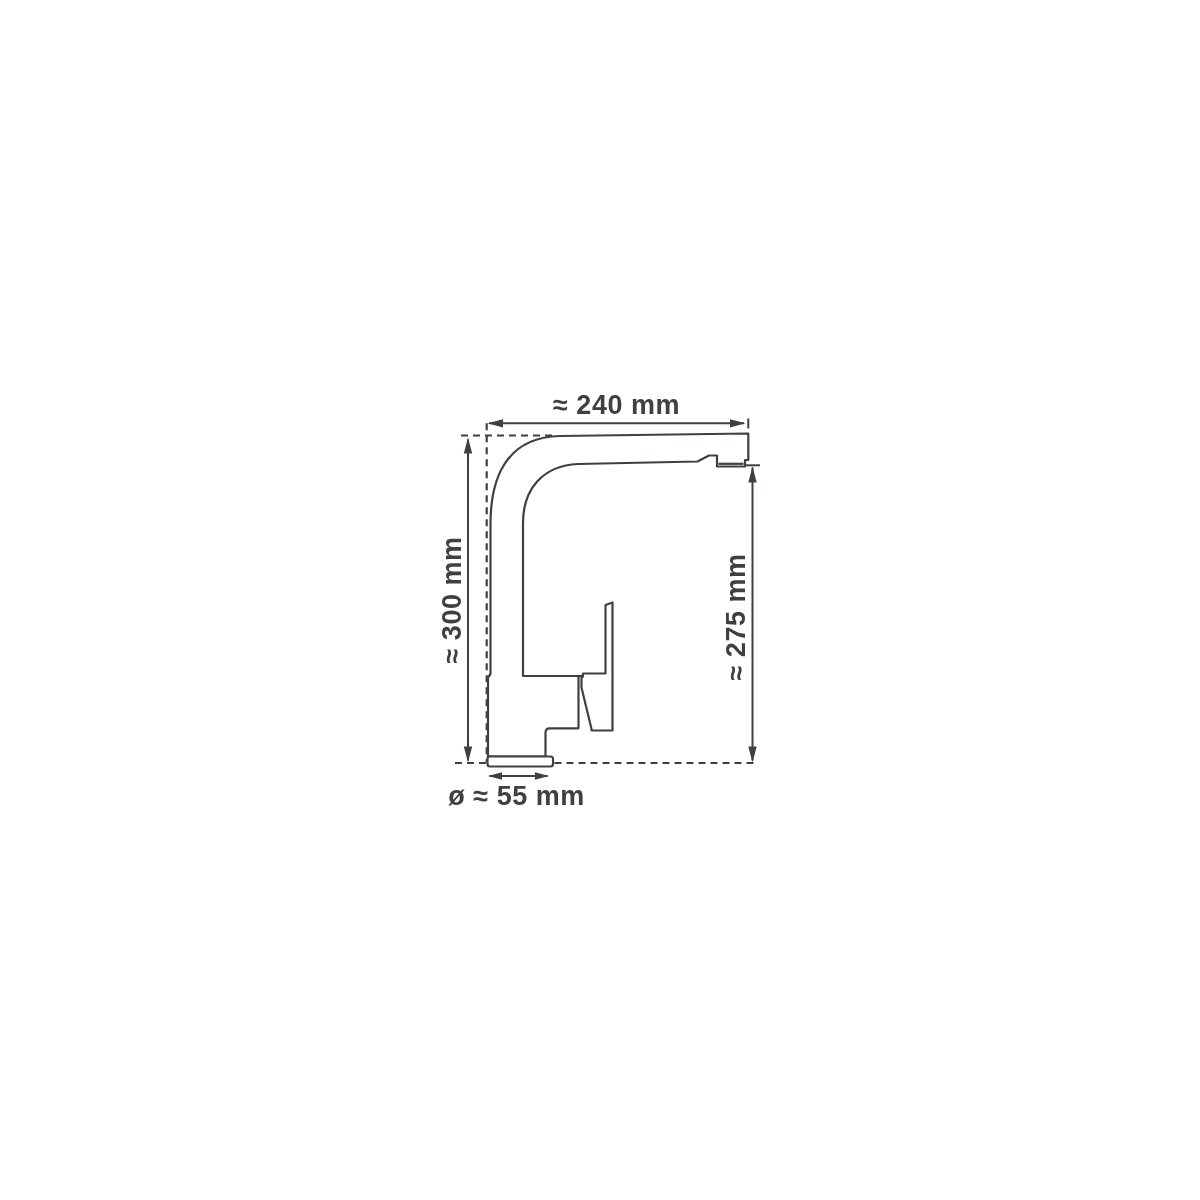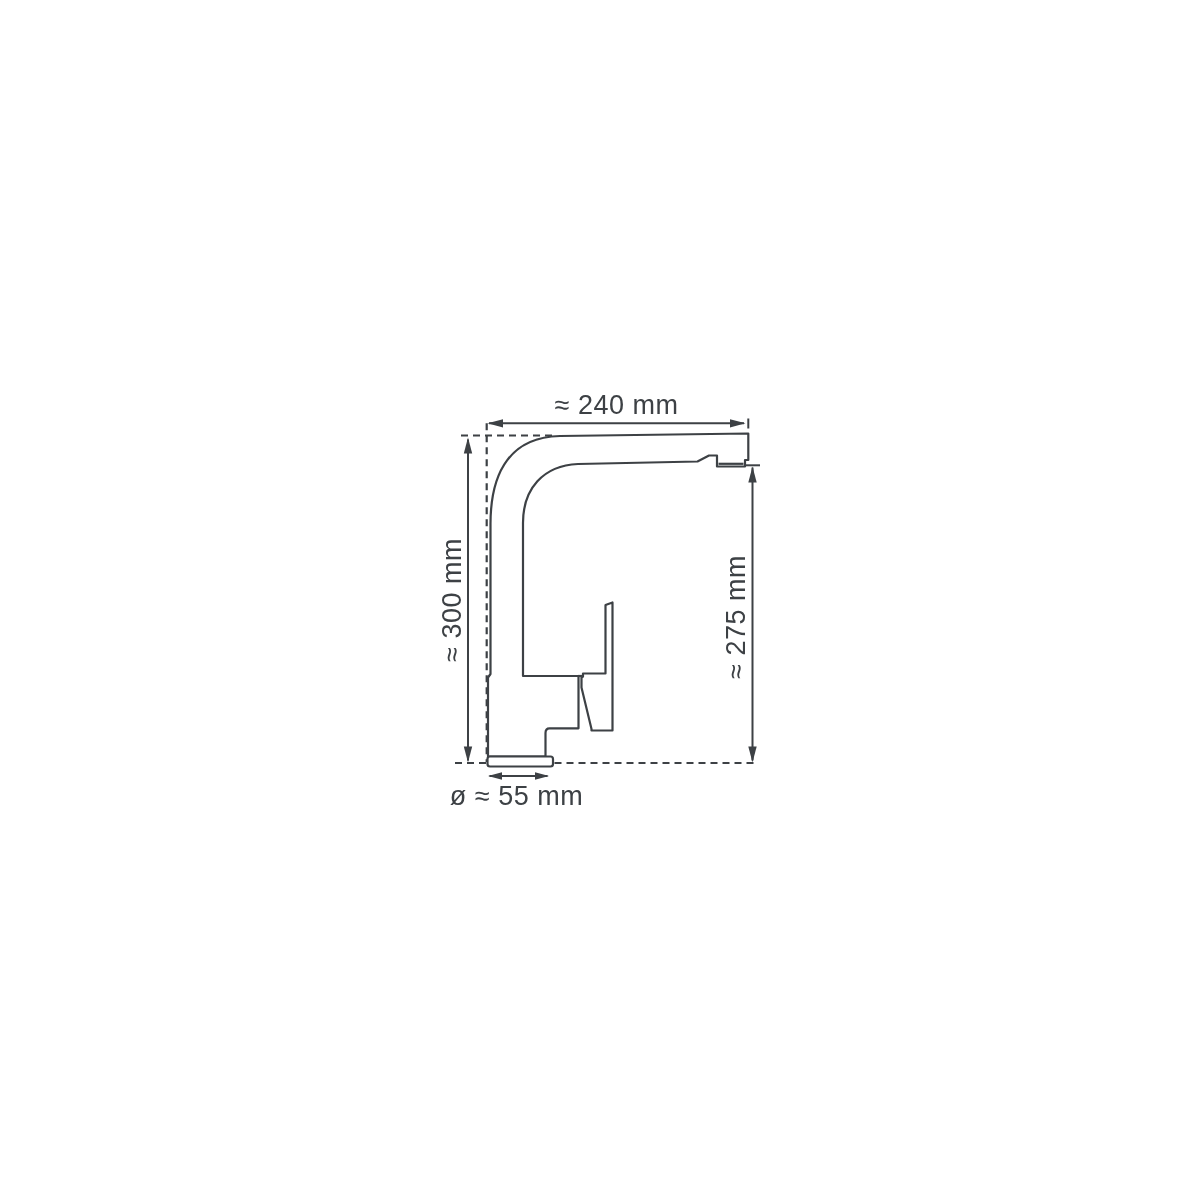--- a/index.html
+++ b/index.html
@@ -6,21 +6,21 @@
     --line:#3d4145;
     --bg:#ffffff;
   }
   html,body{margin:0;padding:0;}
   body{
     width:1200px;height:1200px;
     background:var(--bg);
     font-family:"Liberation Sans", sans-serif;
     overflow:hidden;
   }
-  .canvas{position:relative;width:1200px;height:1200px;background:var(--bg);}
+  .canvas{position:relative;width:1200px;height:1200px;background:var(--bg);font-weight:bold;}
   svg{display:block;}
   .outline{fill:none;stroke:var(--line);stroke-width:2.2;stroke-linejoin:round;stroke-linecap:butt;}
   .filled{fill:#ffffff;stroke:var(--line);stroke-width:2.2;stroke-linejoin:round;}
   .dashed{fill:none;stroke:var(--line);stroke-width:2.2;stroke-dasharray:7 5;stroke-linecap:butt;}
   .dim{fill:none;stroke:var(--line);stroke-width:2;stroke-linecap:butt;}
   .arrow{fill:var(--line);stroke:none;}
   .lbl{
     font-family:"Liberation Sans", sans-serif;
     font-size:27px;
     fill:var(--line);

